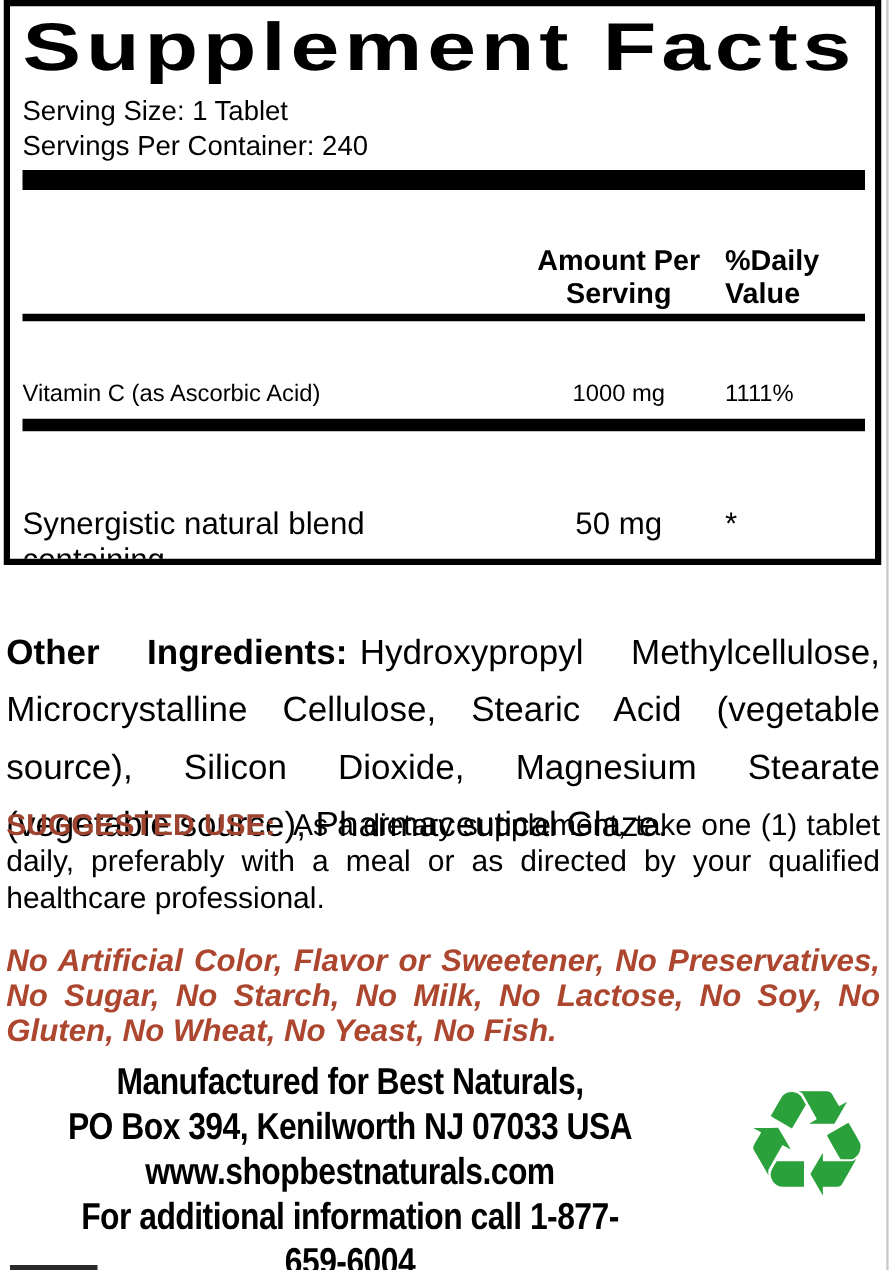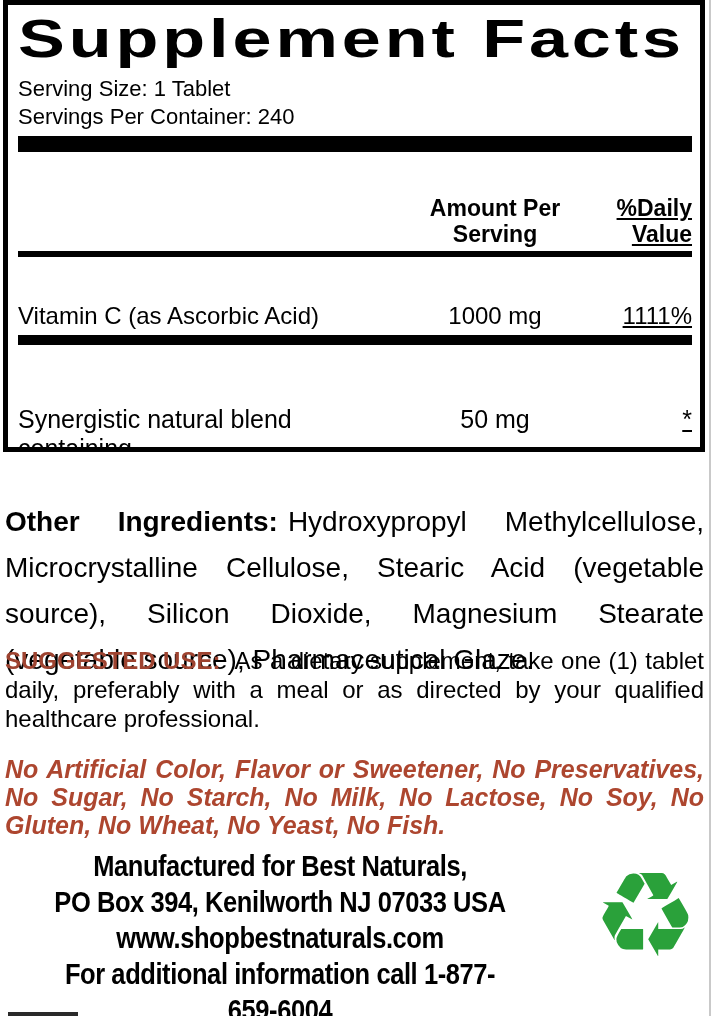--- a/index.html
+++ b/index.html
@@ -21,22 +21,22 @@
   }
   .sf-serving{font-size:22px;line-height:28px;margin-top:8px;}
   .bar{background:#000;width:100%;}
   .bar.thick{height:16px;margin-top:5px;}
   .bar.med{height:10px;}
   .bar.thin{height:6px;}
   .sf-row{display:flex;align-items:flex-start;margin-top:40px;}
   .sf-head{font-weight:bold;font-size:23px;line-height:26px;padding:3px 0 4px 0;}
   .cell-name{flex:1;}
   .cell-amt{width:170px;text-align:center;}
-  .cell-dv{width:112px;text-align:right;text-decoration:underline;}
-  .sf-nutrient{font-size:24px;line-height:30px;padding:4px 0 4px 0;}
+  .cell-dv{width:112px;text-align:left;}
+  .sf-nutrient{font-size:19px;line-height:30px;padding:4px 0 4px 0;}
   .sf-blend{font-size:25px;line-height:29px;padding:20px 0 0 0;}
   .sf-components{margin:0;padding:0 0 0 38px;list-style:none;font-size:25px;line-height:29px;}
   
   .para{position:absolute;left:5px;width:699px;text-align:justify;}
   .other-ing{top:471px;font-size:28px;line-height:46px;}
   .other-ing .lead{font-weight:bold;margin-right:10px;}
   .sugg-use{top:622px;font-size:24px;line-height:29px;}
   .sugg-use .lead{font-weight:bold;color:#9e4330;margin-right:14px;}
   .disclaimer{
     top:730px;font-size:25px;line-height:28px;font-weight:bold;font-style:italic;

